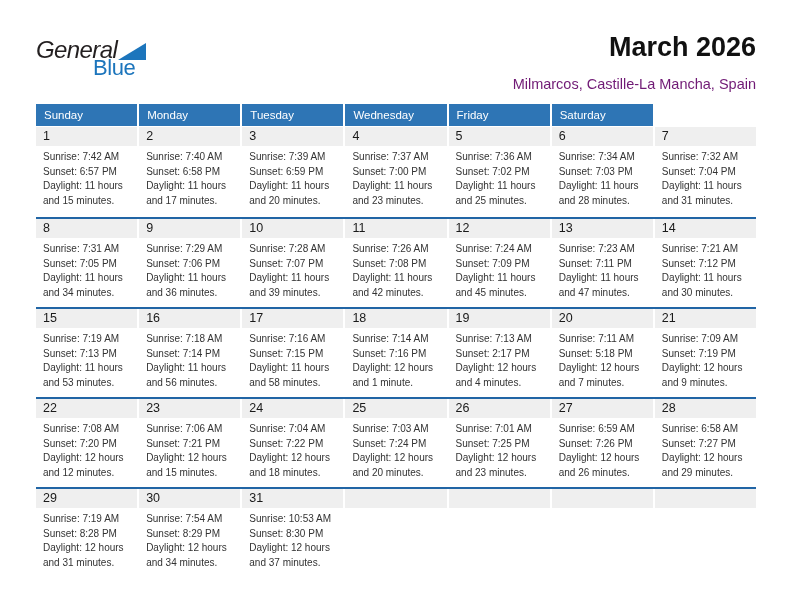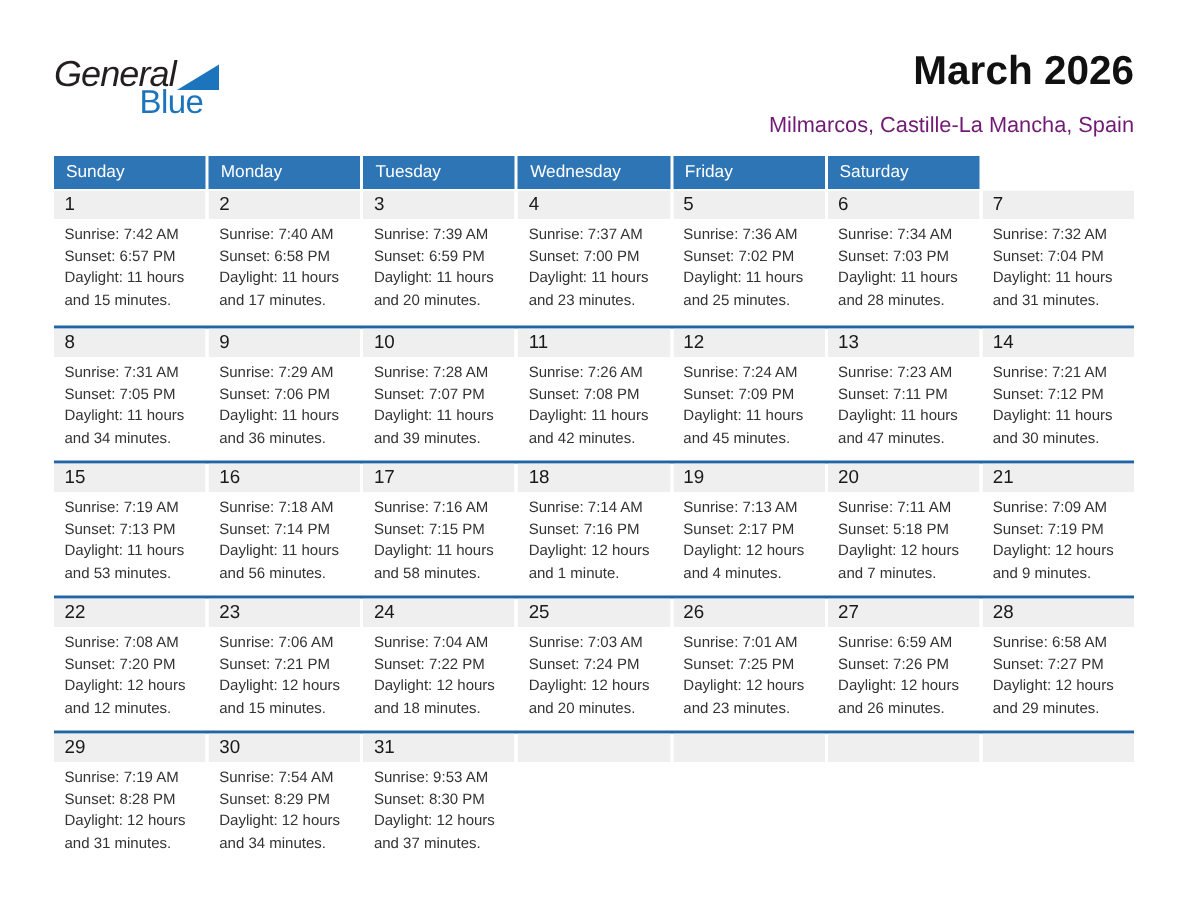--- a/index.html
+++ b/index.html
@@ -368,21 +368,21 @@
             <div class="day-details">
               <div>Sunrise: 7:54 AM</div>
               <div>Sunset: 8:29 PM</div>
               <div>Daylight: 12 hours</div>
               <div>and 34 minutes.</div>
             </div>
           </div>
           <div class="day-cell">
             <div class="day-num">31</div>
             <div class="day-details">
-              <div>Sunrise: 9:53 AM</div>
+              <div>Sunrise: 10:53 AM</div>
               <div>Sunset: 8:30 PM</div>
               <div>Daylight: 12 hours</div>
               <div>and 37 minutes.</div>
             </div>
           </div>
           <div class="day-cell">
             <div class="day-num"></div>
           </div>
           <div class="day-cell">
             <div class="day-num"></div>

